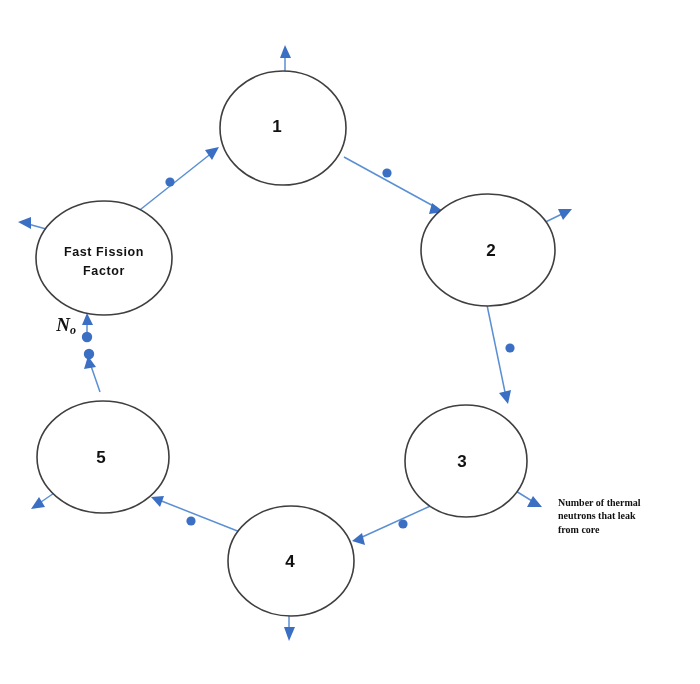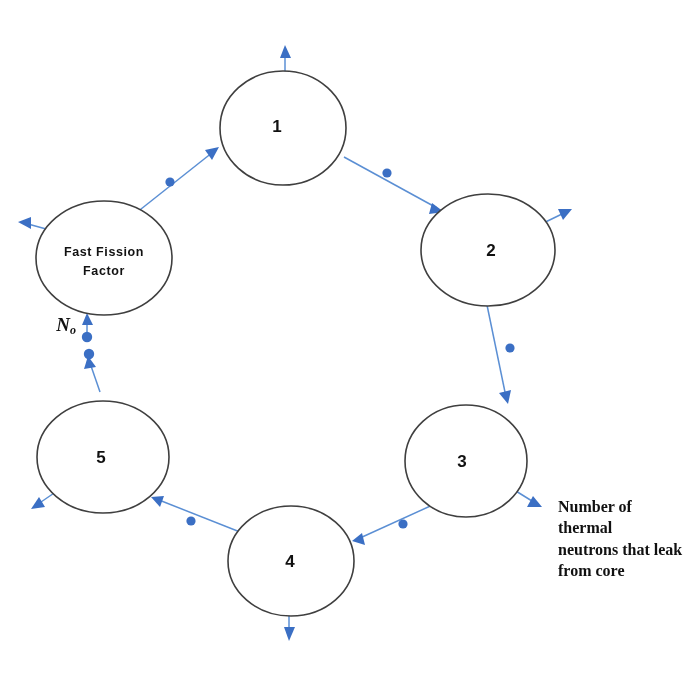--- a/index.html
+++ b/index.html
@@ -73,21 +73,21 @@
     font-family: "Liberation Serif", serif;
     font-style: italic;
     font-weight: bold;
     font-size: 12px;
     fill: #111111;
   }
   .annotation {
     position: absolute;
     font-family: "Liberation Serif", serif;
     font-weight: bold;
-    font-size: 16px;
+    font-size: 10px;
     line-height: 1.33;
     color: #111111;
     white-space: pre-line;
   }
 </style>
 </head>
 <body>
 
 <div id="canvas">
 

